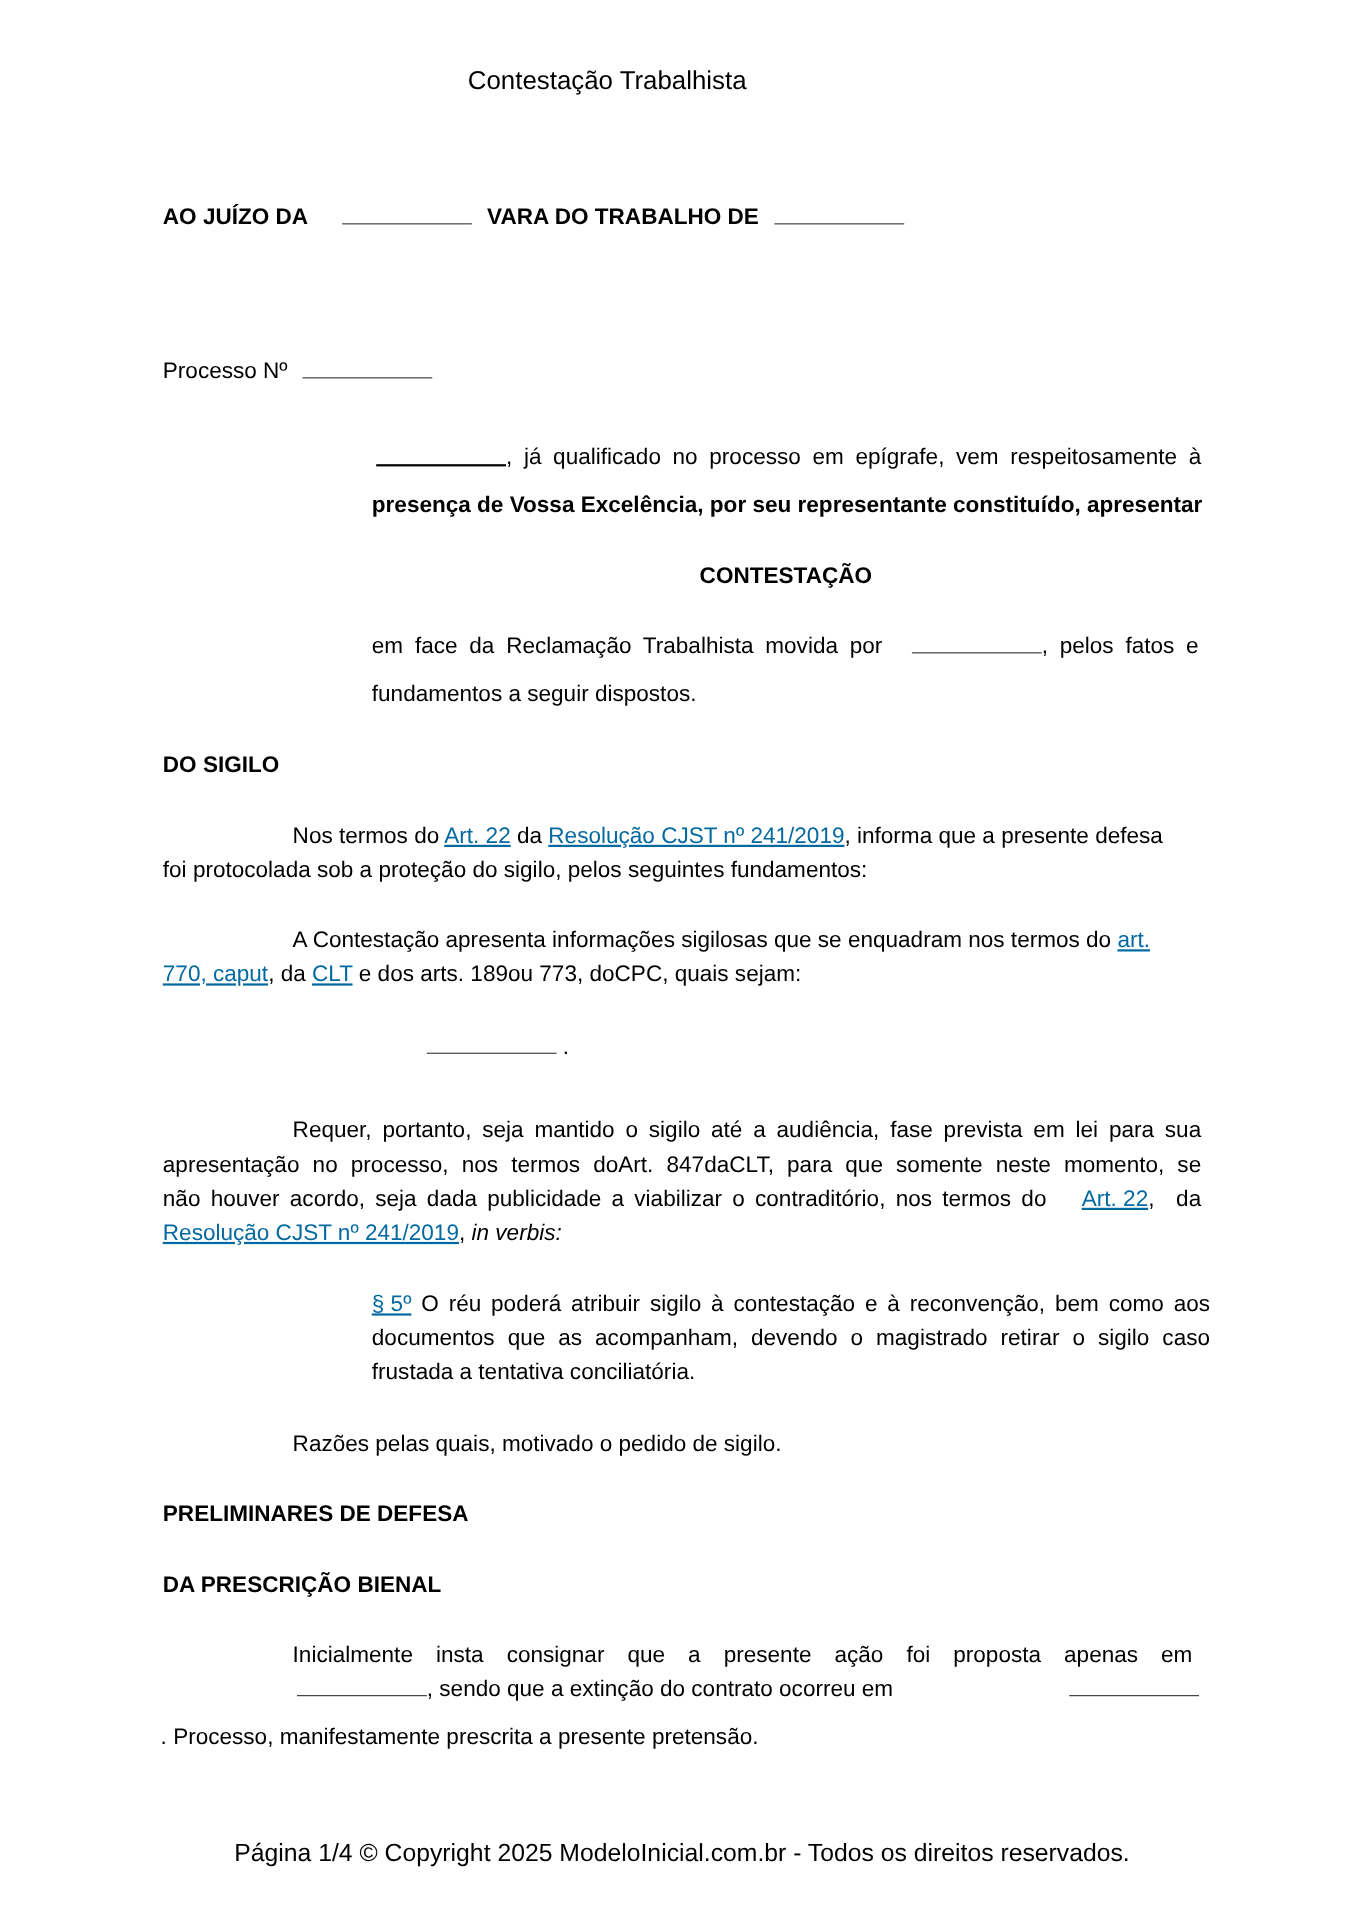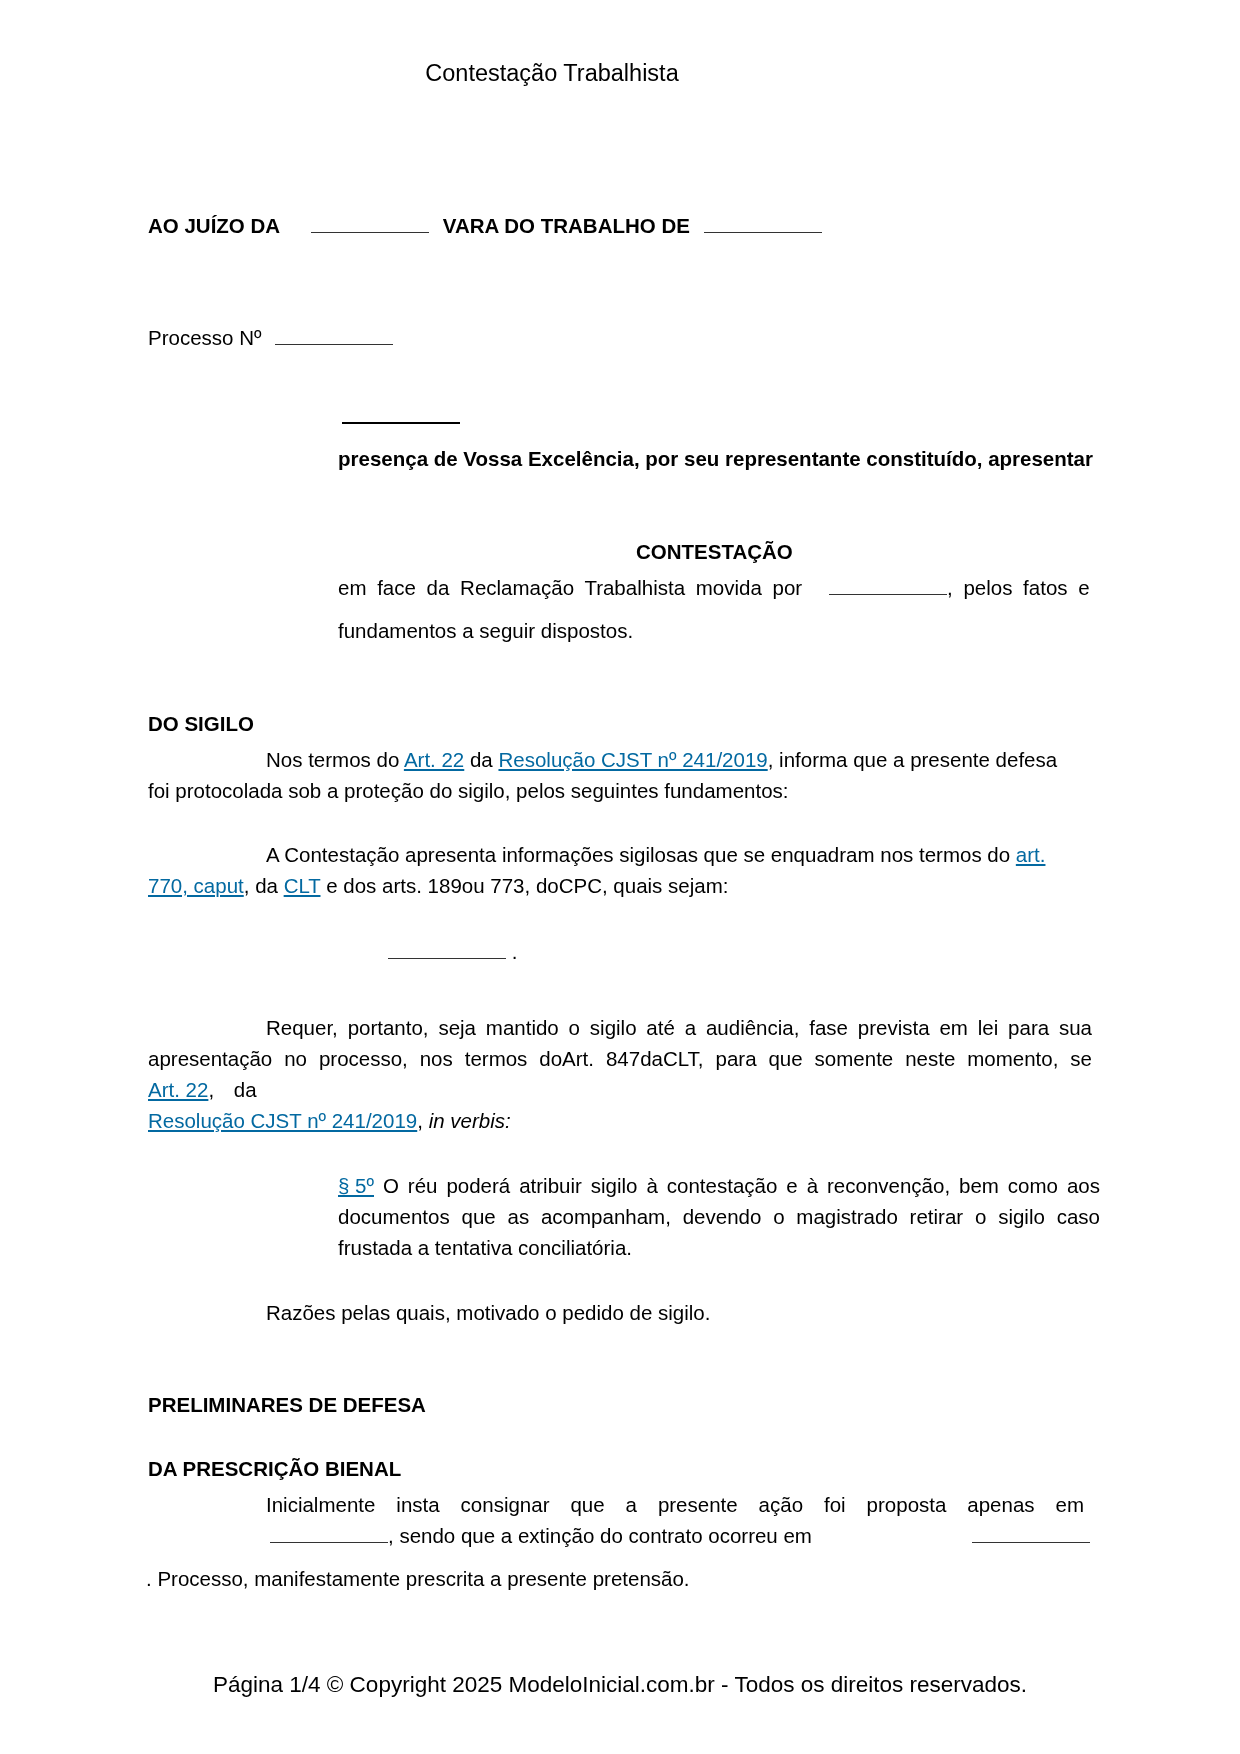--- a/index.html
+++ b/index.html
@@ -1,20 +1,20 @@
 <!DOCTYPE html>
 <html><head>
 <meta charset="utf-8">
 <style>
   html, body { margin: 0; padding: 0; background: #ffffff; }
   body { width: 1240px; height: 1754px; position: relative; overflow: hidden;
          font-family: "Liberation Sans", sans-serif; color: #000; font-size: 20.5px; }
   .abs { position: absolute; white-space: nowrap; }
   .title { top: 60px; left: 0; width: 1104px; text-align: center; font-size: 23.5px; }
-  .bold { font-weight: bold; margin-top: 28px; }
+  .bold { font-weight: bold; }
   .blank { display: inline-block; border-bottom: 1px solid #333; height: 1px; vertical-align: baseline; }
   .blank.b118 { width: 118px; }
   .blank.thick { border-bottom: 2px solid #000; }
   a.lnk { color: #0369a1; text-decoration: underline; }
   .just { text-align: justify; text-align-last: justify; white-space: normal; }
   .footer { top: 1672px; left: 0; width: 1240px; text-align: center; font-size: 22.5px; }
 </style>
 </head>
 <body>
 
@@ -27,20 +27,21 @@
   <span class="blank b118" style="margin-left:8px;"></span>
 </div>
 
 <div class="abs" style="top:326px; left:148px;">
   <span>Processo Nº</span>
   <span class="blank b118" style="margin-left:8px;"></span>
 </div>
 
 <div class="abs" style="top:404px; left:342px; width:750px; display:flex;">
   <span class="blank thick" style="width:118px; height:18px; border-bottom-width:2px;"></span>
+  <span class="just" style="flex:1; font-weight:normal;">, já qualificado no processo em epígrafe, vem respeitosamente à</span>
 </div>
 <div class="abs" style="top:447px; left:338px;font-weight:bold;">presença de Vossa Excelência, por seu representante constituído, apresentar</div>
 
 <div class="abs bold" style="top:512px; left:636px;">CONTESTAÇÃO</div>
 
 <div class="abs" style="top:576px; left:338px; width:762px; display:flex; align-items:baseline;">
   <span class="just" style="flex:1;"></span>
 </div>
 <div class="abs" style="top:576px; left:338px;"><span style="word-spacing:5px;margin-top:40px;">em face da Reclamação Trabalhista movida por</span></div>
 <div class="abs" style="top:576px; left:829px;">
@@ -66,20 +67,21 @@
   <span class="blank b118"></span> <span>.</span>
 </div>
 
 <div class="abs" style="top:1016px; left:266px; width:826px; display:flex;">
   <span class="just" style="flex:1;">Requer, portanto, seja mantido o sigilo até a audiência, fase prevista em lei para sua</span>
 </div>
 <div class="abs" style="top:1047px; left:148px; width:944px; display:flex;">
   <span class="just" style="flex:1;">apresentação no processo, nos termos doArt. 847daCLT, para que somente neste momento, se</span>
 </div>
 <div class="abs" style="top:1078px; left:148px; width:944px; display:flex; justify-content:space-between;">
+  <span style="word-spacing:3.6px;">não houver acordo, seja dada publicidade a viabilizar o contraditório, nos termos do </span>
     <span style="flex:0 0 auto;"><a class="lnk" href="#">Art. 22</a><span style="word-spacing:14px;">, da</span></span>
 </div>
 <div class="abs" style="top:1109px; left:148px;">
   <a class="lnk" href="#">Resolução CJST nº 241/2019</a><span>, </span><i>in verbis:</i>
 </div>
 
 <div class="abs" style="top:1174px; left:338px; width:762px; display:flex;">
   <a class="lnk" href="#">§ 5º</a>
     <span class="just" style="flex:1; white-space:pre;"> O réu poderá atribuir sigilo à contestação e à reconvenção, bem como aos</span>
 </div>

